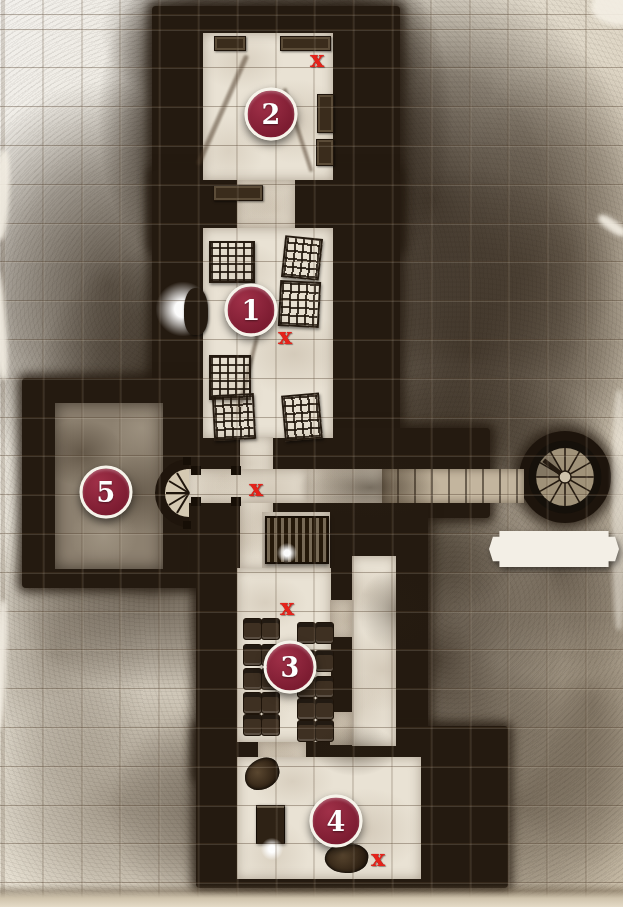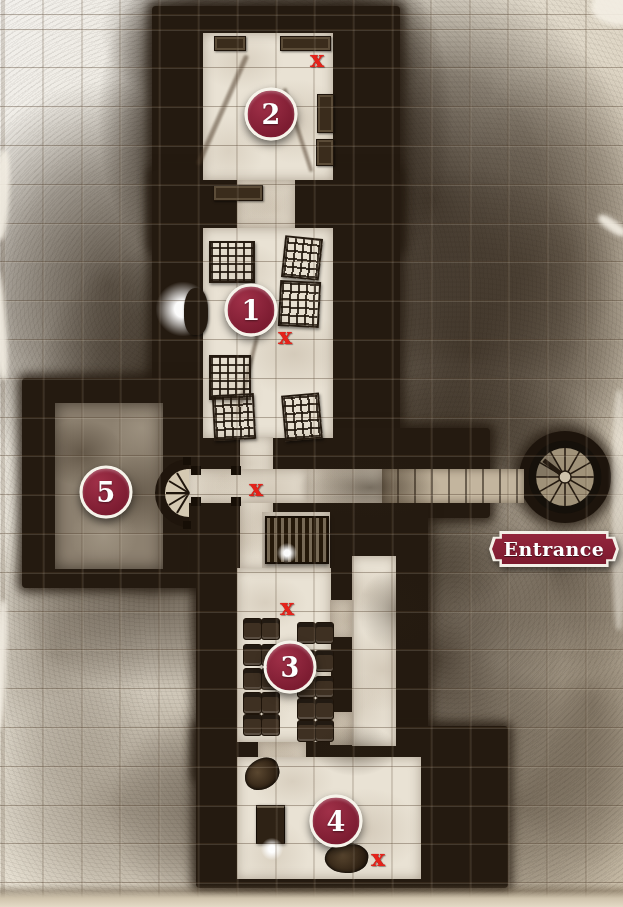--- a/index.html
+++ b/index.html
@@ -256,18 +256,15 @@
   <div class="marker" style="left:336px;top:821px">4</div>
 
   <span class="xmark" style="left:317px;top:59px">x</span>
   <span class="xmark" style="left:285px;top:336px">x</span>
   <span class="xmark" style="left:256px;top:488px">x</span>
   <span class="xmark" style="left:287px;top:607px">x</span>
   <span class="xmark" style="left:378px;top:858px">x</span>
 
   <div class="banner">
     <div class="banner-outer"></div>
-    <div class="banner-inner">
-      <span class="banner-text">Entrance</span>
-    </div>
   </div>
 
 </div>
 
 </body></html>

